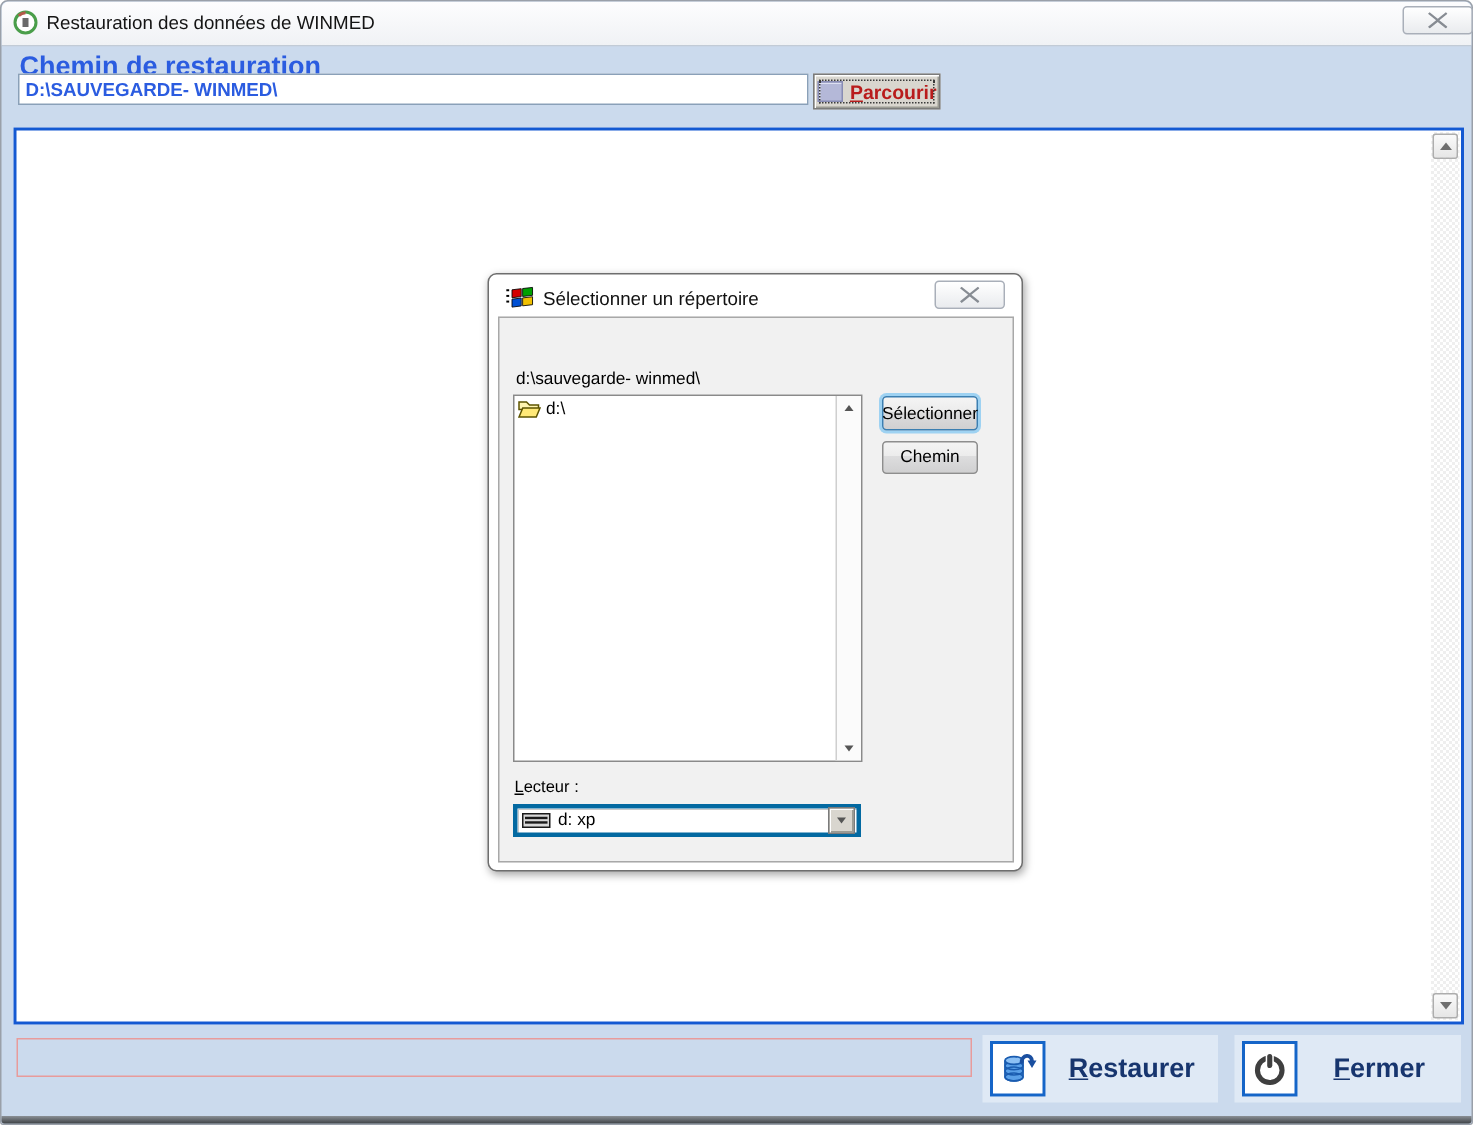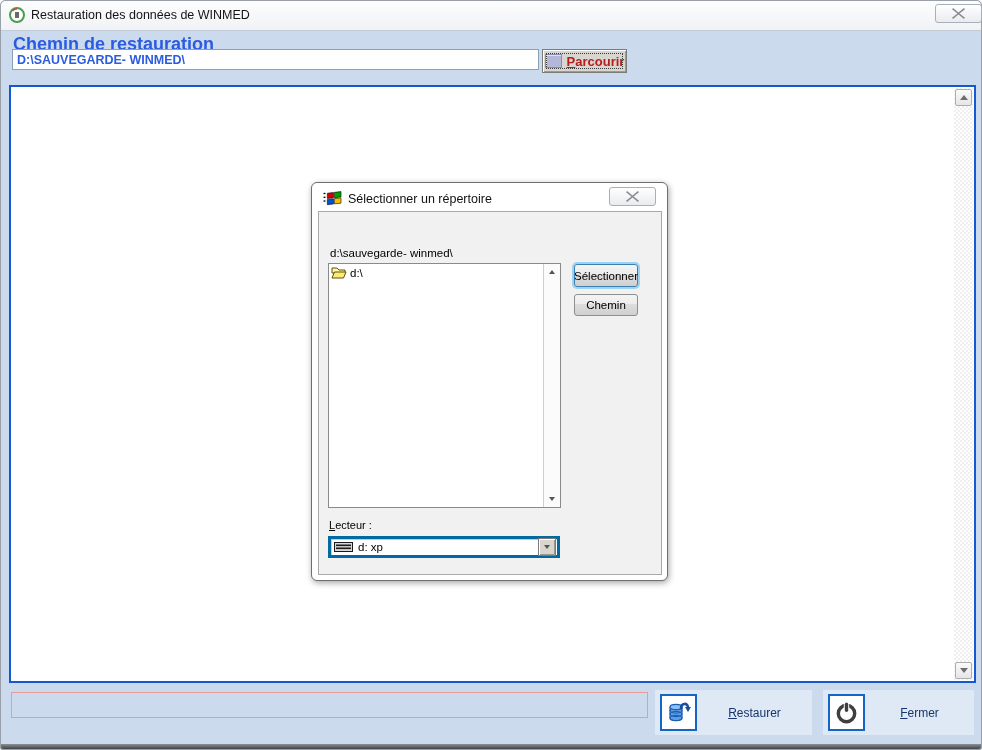--- a/index.html
+++ b/index.html
@@ -47,26 +47,26 @@
   .tri-down{width:0;height:0;border-left:4px solid transparent;border-right:4px solid transparent;border-top:5px solid #6e6e6e;}
 
   
   .status-field{position:absolute;left:10px;top:691px;width:637px;height:26px;box-sizing:border-box;
                 border:1px solid #e89b9b;background:transparent;}
   .footer-btn{position:absolute;top:689px;height:45px;background:#dfe9f5;display:flex;align-items:center;cursor:default;}
   .btn-restore{left:654px;width:157px;}
   .btn-close-app{left:822px;width:151px;justify-content:space-between;}
   .footer-ico-box{width:37px;height:37px;box-sizing:border-box;margin-left:5px;background:#fff;
                   border:2px solid #1565c8;display:flex;align-items:center;justify-content:center;}
-  .footer-lbl{flex:1;text-align:center;font-size:12px;font-weight:normal;color:#17356e;}
+  .footer-lbl{flex:1;text-align:center;font-size:18px;font-weight:bold;color:#17356e;}
   .bottom-strip{position:absolute;left:0;right:0;bottom:0;height:5px;
                 background:linear-gradient(#8b9096,#3f4347);border-radius:0 0 2px 2px;}
 
   
-  .dialog{position:absolute;left:310px;top:181px;width:357px;height:399px;box-sizing:border-box;
+  .dialog{position:absolute;left:324px;top:181px;width:357px;height:399px;box-sizing:border-box;
           background:#fff;border:1px solid #6e6e6e;border-radius:6px;
           box-shadow:1px 2px 6px rgba(0,0,0,.35);}
   .dlg-icon{position:absolute;left:11px;top:7px;width:20px;height:17px;}
   .dlg-title{position:absolute;left:36px;top:9px;font-size:12.5px;color:#111;}
   .dlg-close{left:297px;top:4px;}
   .dlg-body{position:absolute;left:6px;top:28px;width:344px;height:364px;box-sizing:border-box;
             background:#f1f1f1;border:1px solid #a8a8a8;}
   .dlg-path{position:absolute;left:11px;top:35px;font-size:11.5px;color:#000;}
   .listbox{position:absolute;left:9px;top:51px;width:233px;height:245px;box-sizing:border-box;
            background:#fff;border:1px solid #8a8a8a;overflow:hidden;}

